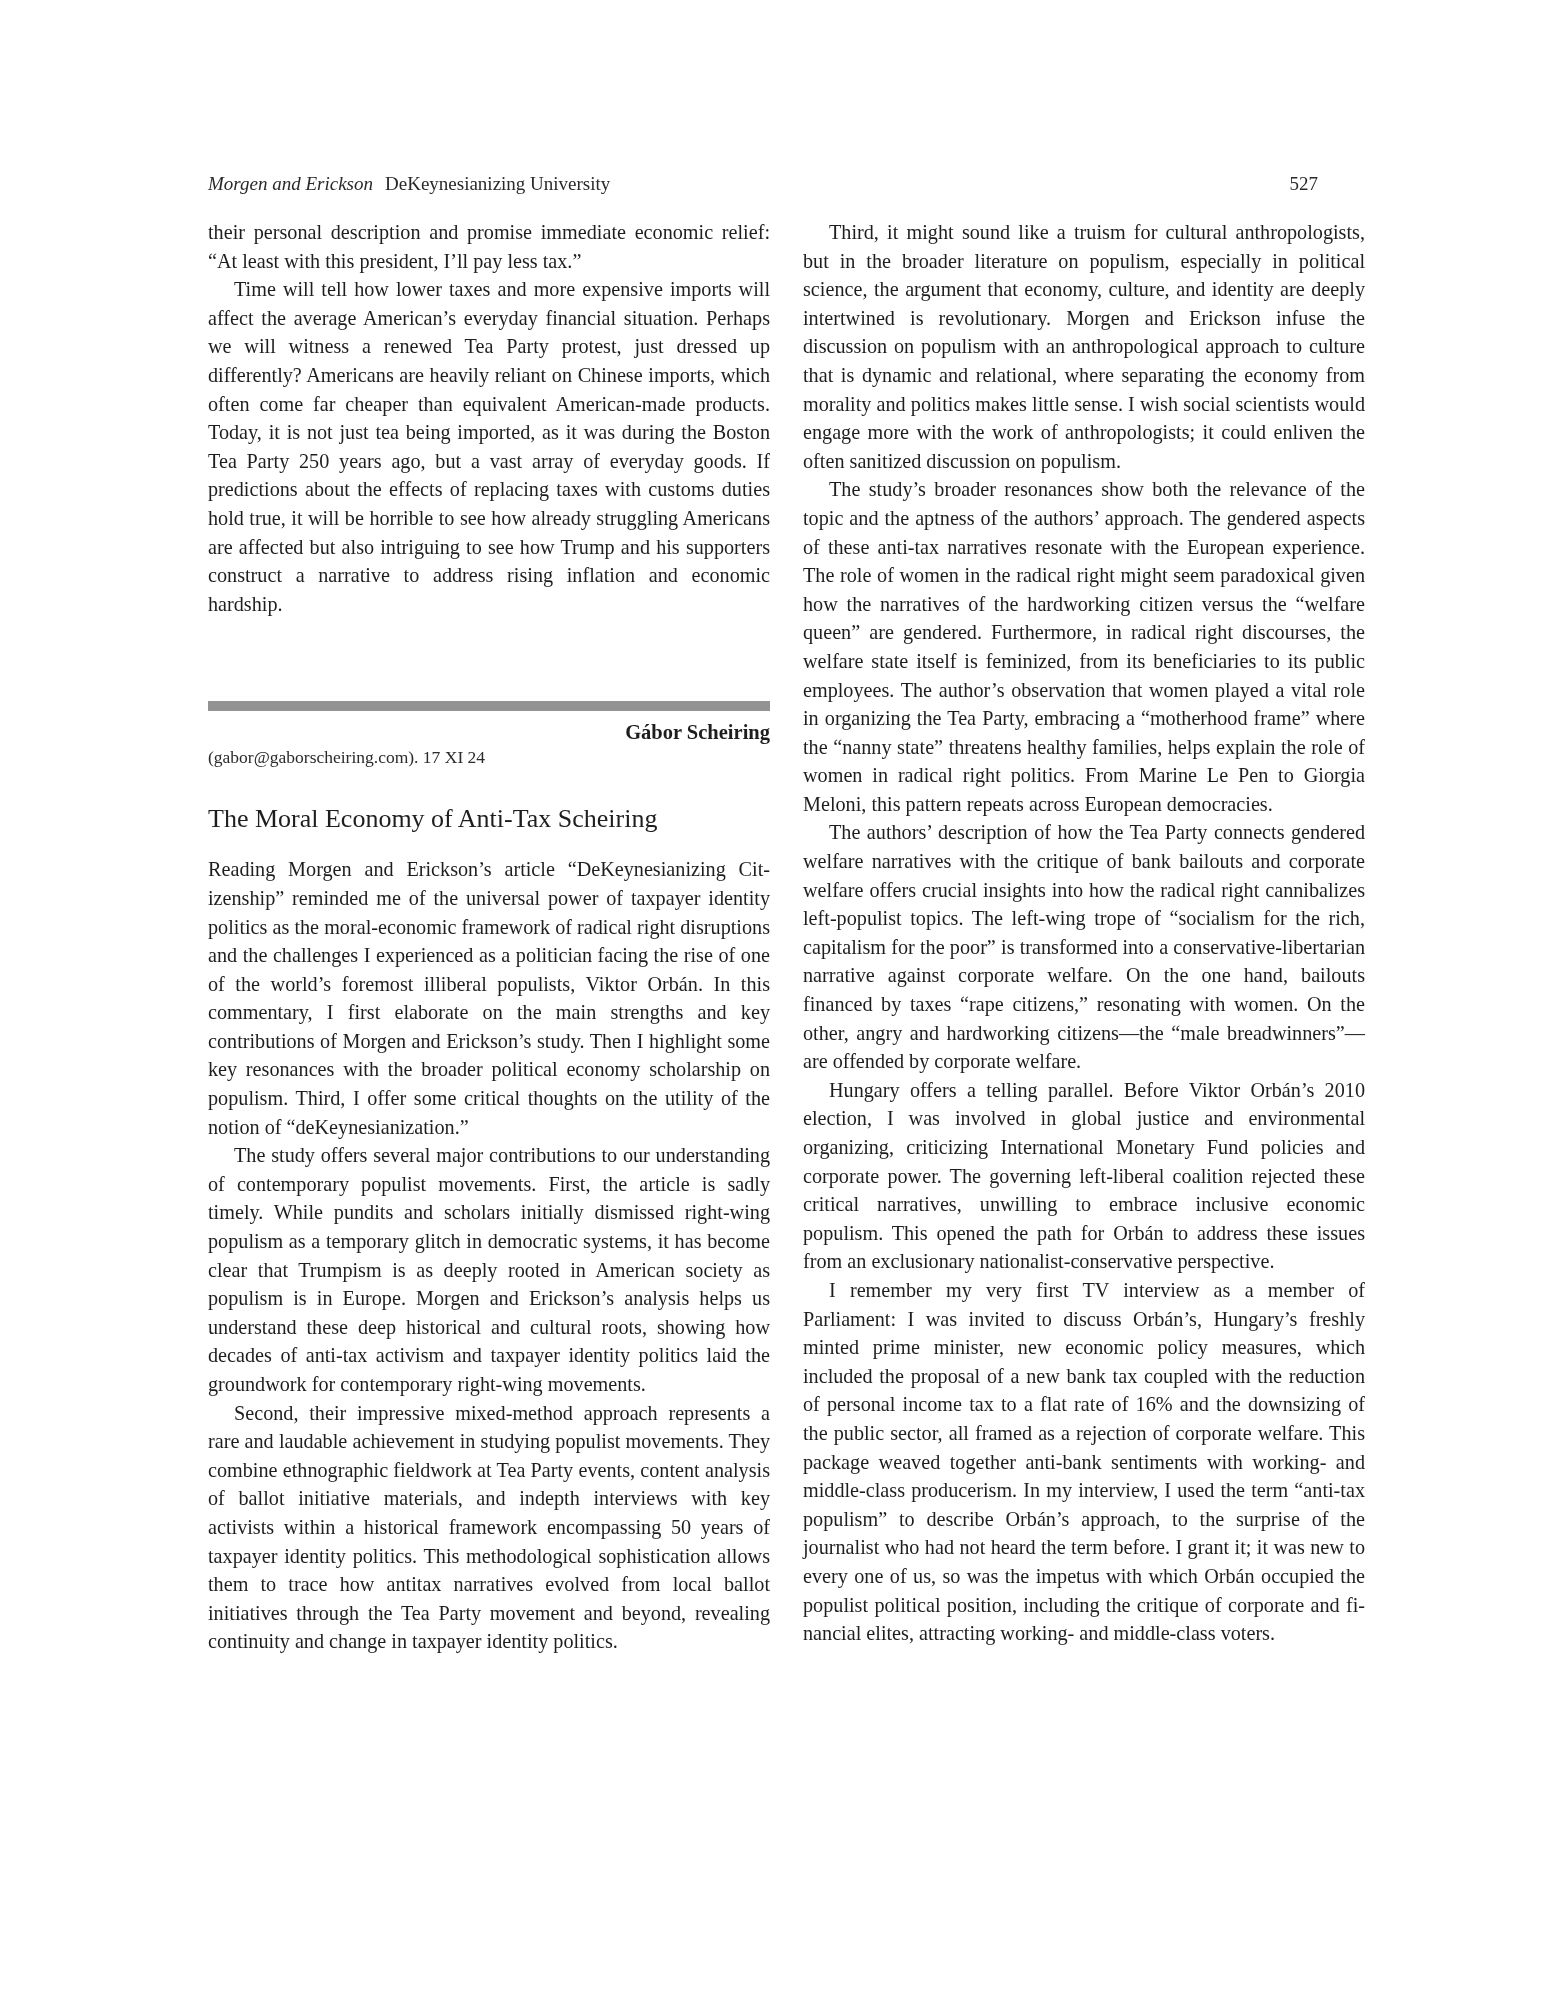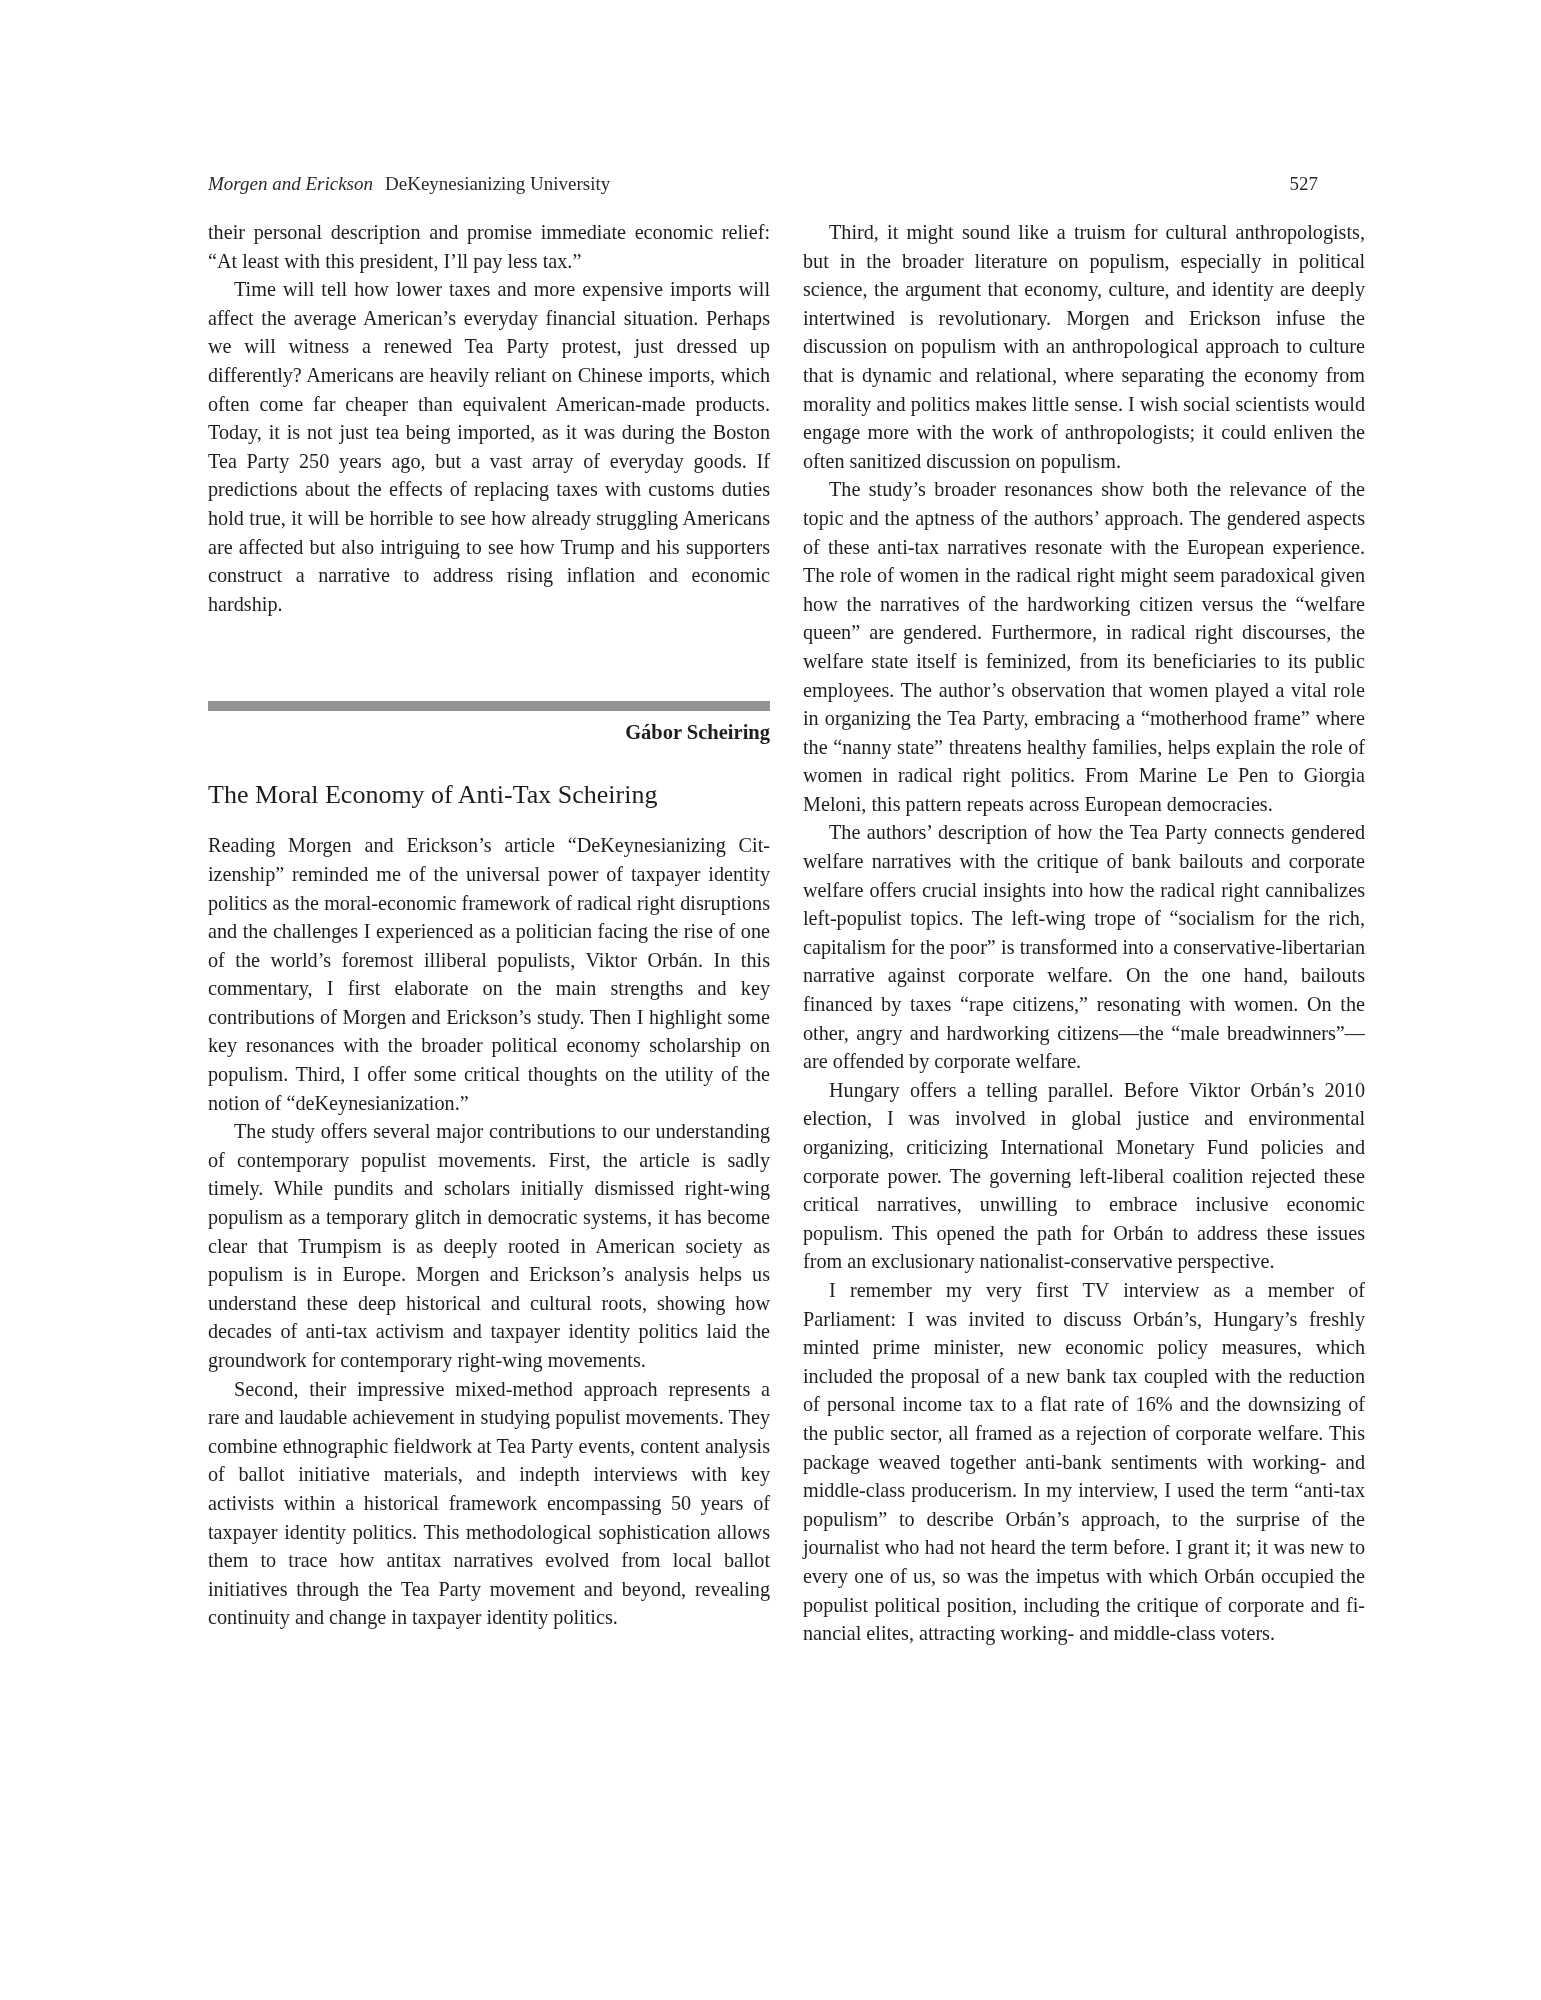--- a/index.html
+++ b/index.html
@@ -43,20 +43,21 @@
 </div>
 
 <div class="col col-left">
   <p class="first">their personal description and promise immediate economic relief: “At least with this president, I’ll pay less tax.”</p>
   <p class="indent">Time will tell how lower taxes and more expensive imports will affect the average American’s everyday financial situa­tion. Perhaps we will witness a renewed Tea Party protest, just dressed up differently? Americans are heavily reliant on Chi­nese imports, which often come far cheaper than equivalent American-made products. Today, it is not just tea being imported, as it was during the Boston Tea Party 250 years ago, but a vast array of everyday goods. If predictions about the effects of replacing taxes with customs duties hold true, it will be horrible to see how already struggling Americans are af­fected but also intriguing to see how Trump and his supporters construct a narrative to address rising inflation and economic hardship.</p>
 
   <div class="rule"></div>
 
   <div>
     <p class="author-name">Gábor Scheiring</p>
+    <p class="affil">(gabor@gaborscheiring.com). 17 XI 24</p>
   </div>
 
   <h2 class="section-title">The Moral Economy of Anti-Tax Scheiring</h2>
 
   <p class="first">Reading Morgen and Erickson’s article “DeKeynesianizing Cit­izenship” reminded me of the universal power of taxpayer identity politics as the moral-economic framework of radical right disruptions and the challenges I experienced as a politi­cian facing the rise of one of the world’s foremost illiberal populists, Viktor Orbán. In this commentary, I first elaborate on the main strengths and key contributions of Morgen and Erickson’s study. Then I highlight some key resonances with the broader political economy scholarship on populism. Third, I offer some critical thoughts on the utility of the notion of “deKeynesianization.”</p>
   <p class="indent">The study offers several major contributions to our under­standing of contemporary populist movements. First, the ar­ticle is sadly timely. While pundits and scholars initially dis­missed right-wing populism as a temporary glitch in democratic systems, it has become clear that Trumpism is as deeply rooted in American society as populism is in Europe. Morgen and Erickson’s analysis helps us understand these deep historical and cultural roots, showing how decades of anti-tax activism and taxpayer identity politics laid the groundwork for con­temporary right-wing movements.</p>
   <p class="indent">Second, their impressive mixed-method approach repre­sents a rare and laudable achievement in studying populist movements. They combine ethnographic fieldwork at Tea Party events, content analysis of ballot initiative materials, and in­depth interviews with key activists within a historical frame­work encompassing 50 years of taxpayer identity politics. This methodological sophistication allows them to trace how anti­tax narratives evolved from local ballot initiatives through the Tea Party movement and beyond, revealing continuity and change in taxpayer identity politics.</p>
 </div>
 
 <div class="col col-right">

